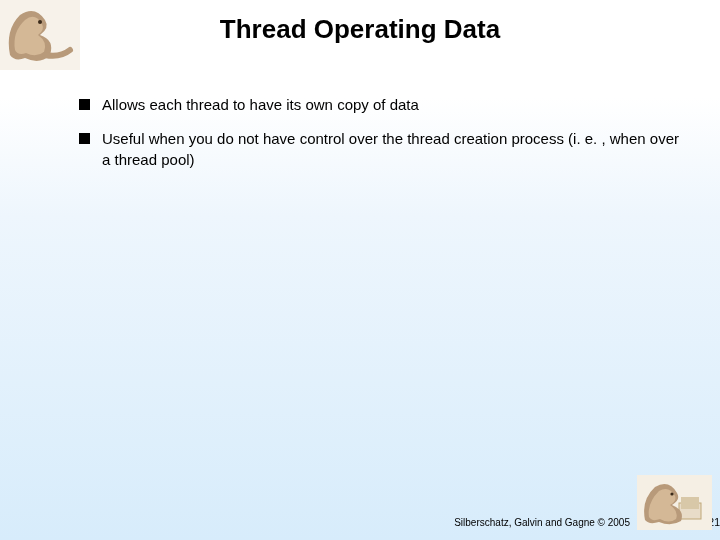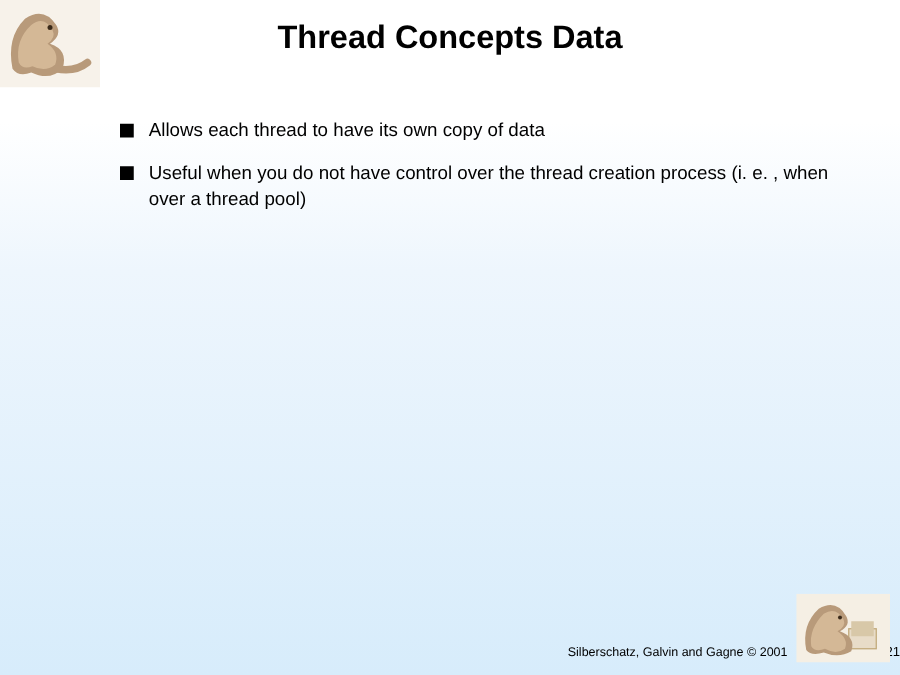--- a/index.html
+++ b/index.html
@@ -34,21 +34,21 @@
     left: 0;
     width: 100%;
     text-align: center;
     font-size: 26px;
     font-weight: bold;
     color: #000;
   }
   .content {
     position: absolute;
     top: 95px;
-    left: 96px;
+    left: 79px;
     right: 40px;
   }
   .bullet-item {
     display: flex;
     align-items: flex-start;
     margin-bottom: 14px;
     font-size: 15px;
     color: #000;
     line-height: 1.35;
   }
@@ -100,36 +100,36 @@
   <div class="logo-top">
     <svg viewBox="0 0 80 70" width="80" height="70">
       <rect x="0" y="0" width="80" height="70" fill="#f7f2ea"></rect>
       <path d="M10 55 Q 5 30 20 15 Q 35 5 45 20 Q 50 28 40 35 Q 55 40 50 55 Q 40 65 25 58 Q 15 62 10 55 Z" fill="#b89a7a"></path>
       <path d="M15 50 Q 12 32 25 20 Q 35 12 42 24 Q 45 30 38 35 Q 48 42 44 52 Q 36 58 26 53 Q 18 56 15 50 Z" fill="#d4b896"></path>
       <circle cx="40" cy="22" r="2" fill="#3a2a1a"></circle>
       <path d="M45 55 Q 60 58 70 50" stroke="#b89a7a" stroke-width="6" fill="none" stroke-linecap="round"></path>
     </svg>
   </div>
 
-  <h1 class="title">Thread Concepts Data</h1>
+  <h1 class="title">Thread Operating Data</h1>
 
   <div class="content">
     <div class="bullet-item">
       <div class="bullet-marker"></div>
       <div class="bullet-text">Allows each thread to have its own copy of data</div>
     </div>
     <div class="bullet-item">
       <div class="bullet-marker"></div>
       <div class="bullet-text">Useful when you do not have control over the thread creation process (i. e. , when over a thread pool)</div>
     </div>
   </div>
 
   <div class="footer">
     <div class="footer-center">4. 21</div>
-    <div class="footer-right">Silberschatz, Galvin and Gagne © 2001</div>
+    <div class="footer-right">Silberschatz, Galvin and Gagne © 2005</div>
   </div>
 
   <div class="logo-bottom">
     <svg viewBox="0 0 75 55" width="75" height="55">
       <rect x="0" y="0" width="75" height="55" fill="#f5efe4"></rect>
       <rect x="42" y="28" width="22" height="16" fill="#e8dcc8" stroke="#c0a878" stroke-width="1"></rect>
       <rect x="44" y="22" width="18" height="12" fill="#d8c8a8"></rect>
       <path d="M8 45 Q 4 25 18 12 Q 32 4 40 18 Q 44 25 35 30 Q 48 35 44 46 Q 34 52 22 47 Q 12 50 8 45 Z" fill="#b89a7a"></path>
       <path d="M12 42 Q 10 28 22 16 Q 32 10 38 21 Q 40 26 33 30 Q 42 36 39 44 Q 32 49 23 44 Q 15 47 12 42 Z" fill="#d4b896"></path>
       <circle cx="35" cy="19" r="1.6" fill="#3a2a1a"></circle>

